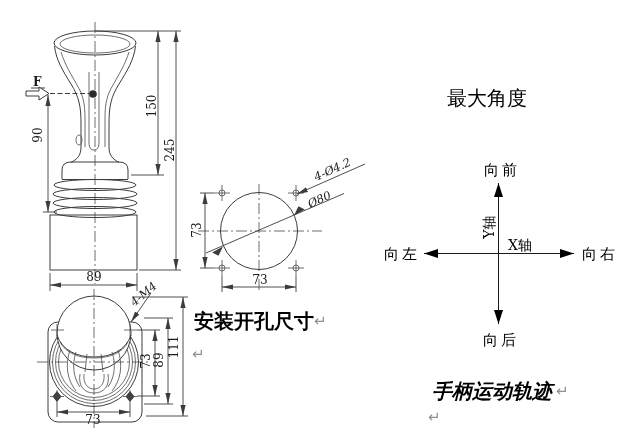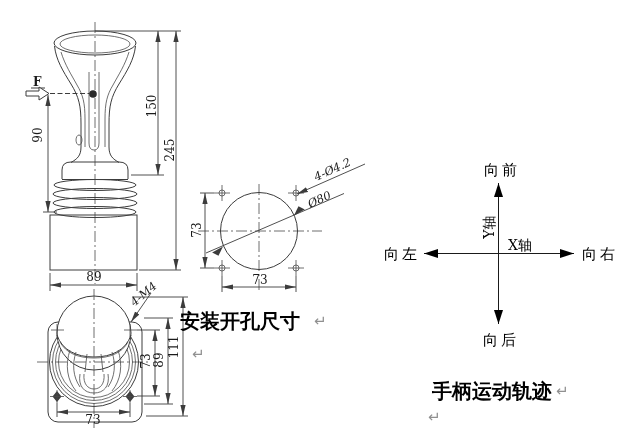--- a/index.html
+++ b/index.html
@@ -197,23 +197,24 @@
     <text class="cn" x="501" y="345" text-anchor="middle">向后</text>
     <text class="cn" x="402" y="259" text-anchor="middle">向左</text>
     <text class="cn" x="600" y="259" text-anchor="middle">向右</text>
     <text class="axlbl" x="508" y="250">X轴</text>
     <text class="axlbl" x="494" y="227" text-anchor="middle" transform="rotate(-90 494 227)">Y轴</text>
   </g>
 </svg>
 
 
 <div class="bigtxt">
+  <div>最大角度</div>
 </div>
 
-<div class="cap" style="left:180px;top:308px;">安装开孔尺寸</div>
+<div class="cap" style="left:194px;top:308px;">安装开孔尺寸</div>
 <span class="ret" style="left:314px;top:314px;">↵</span>
 <span class="ret" style="left:192px;top:347px;">↵</span>
 
-<div class="cap" style="left:432px;top:378px;">手柄运动轨迹</div>
+<div class="cap" style="left:432px;top:378px;font-style:italic;">手柄运动轨迹</div>
 <span class="ret" style="left:556px;top:384px;">↵</span>
 <span class="ret" style="left:428px;top:410px;">↵</span>
 
 </div>
 
 </body></html>

